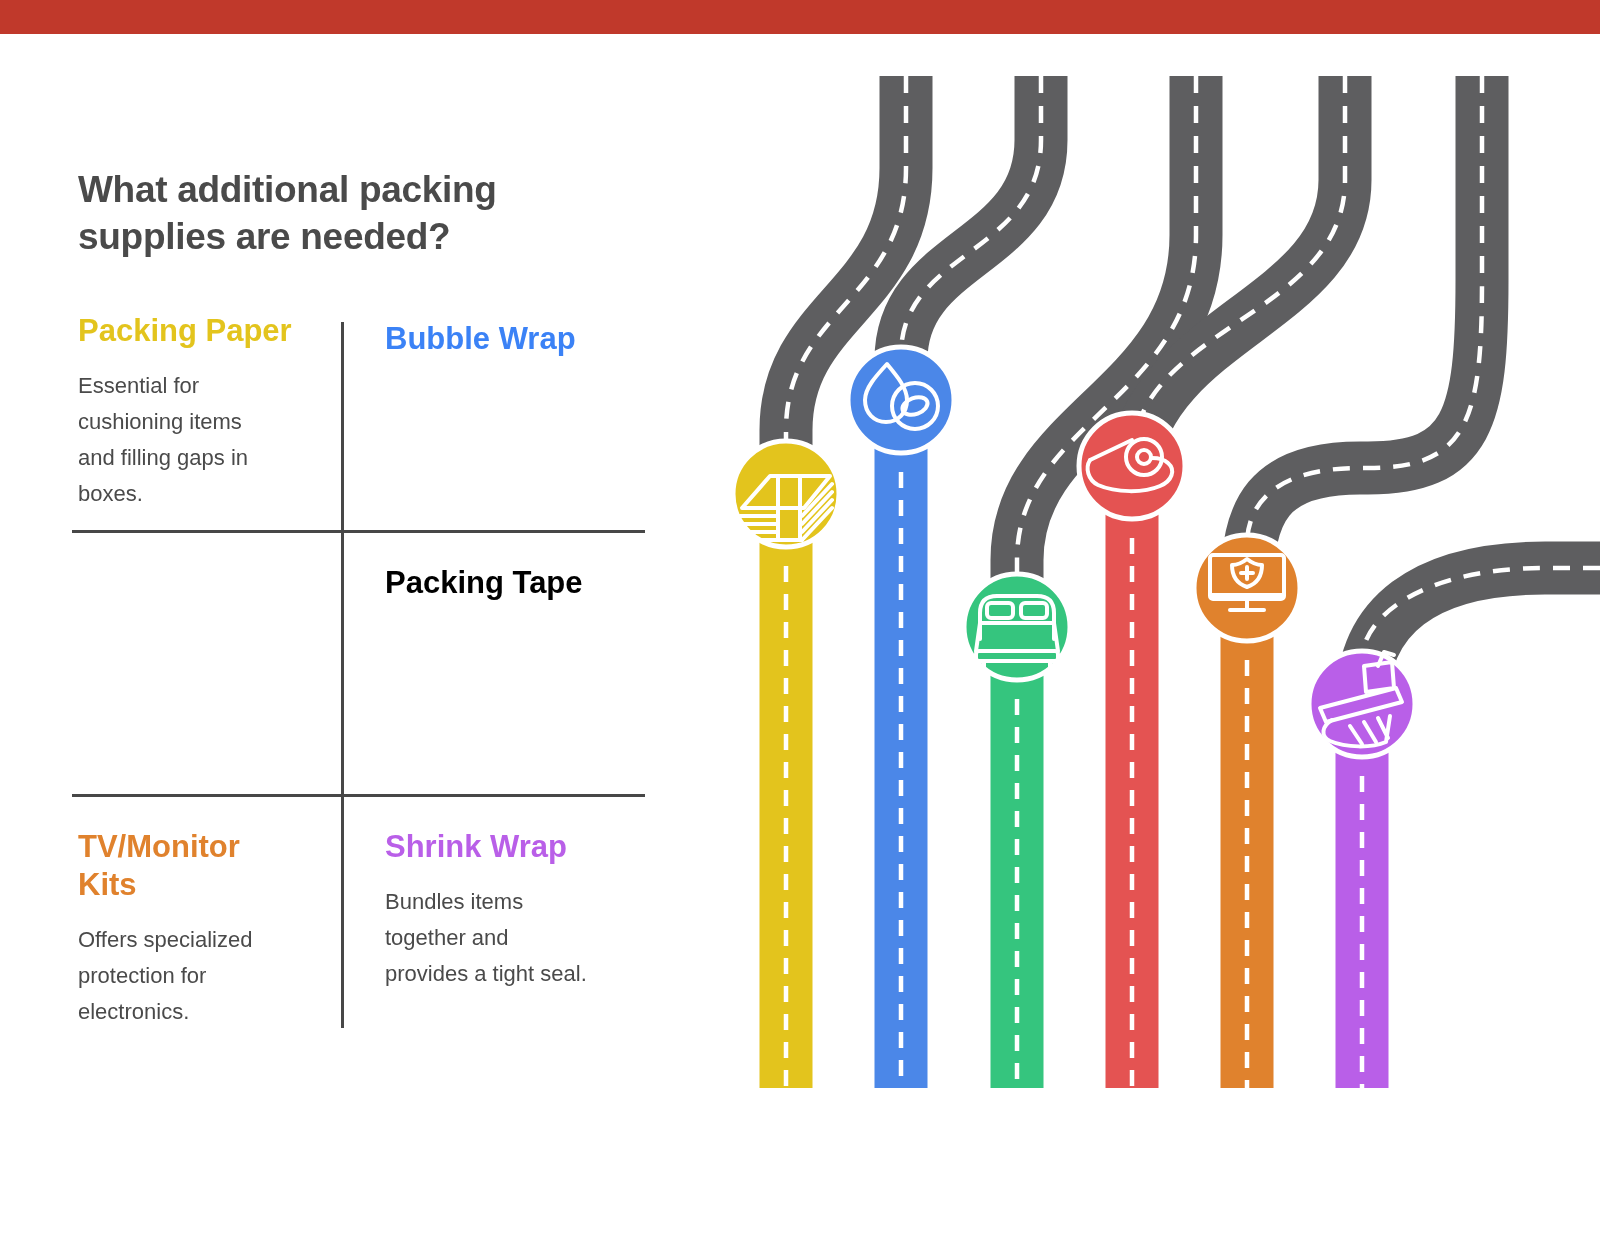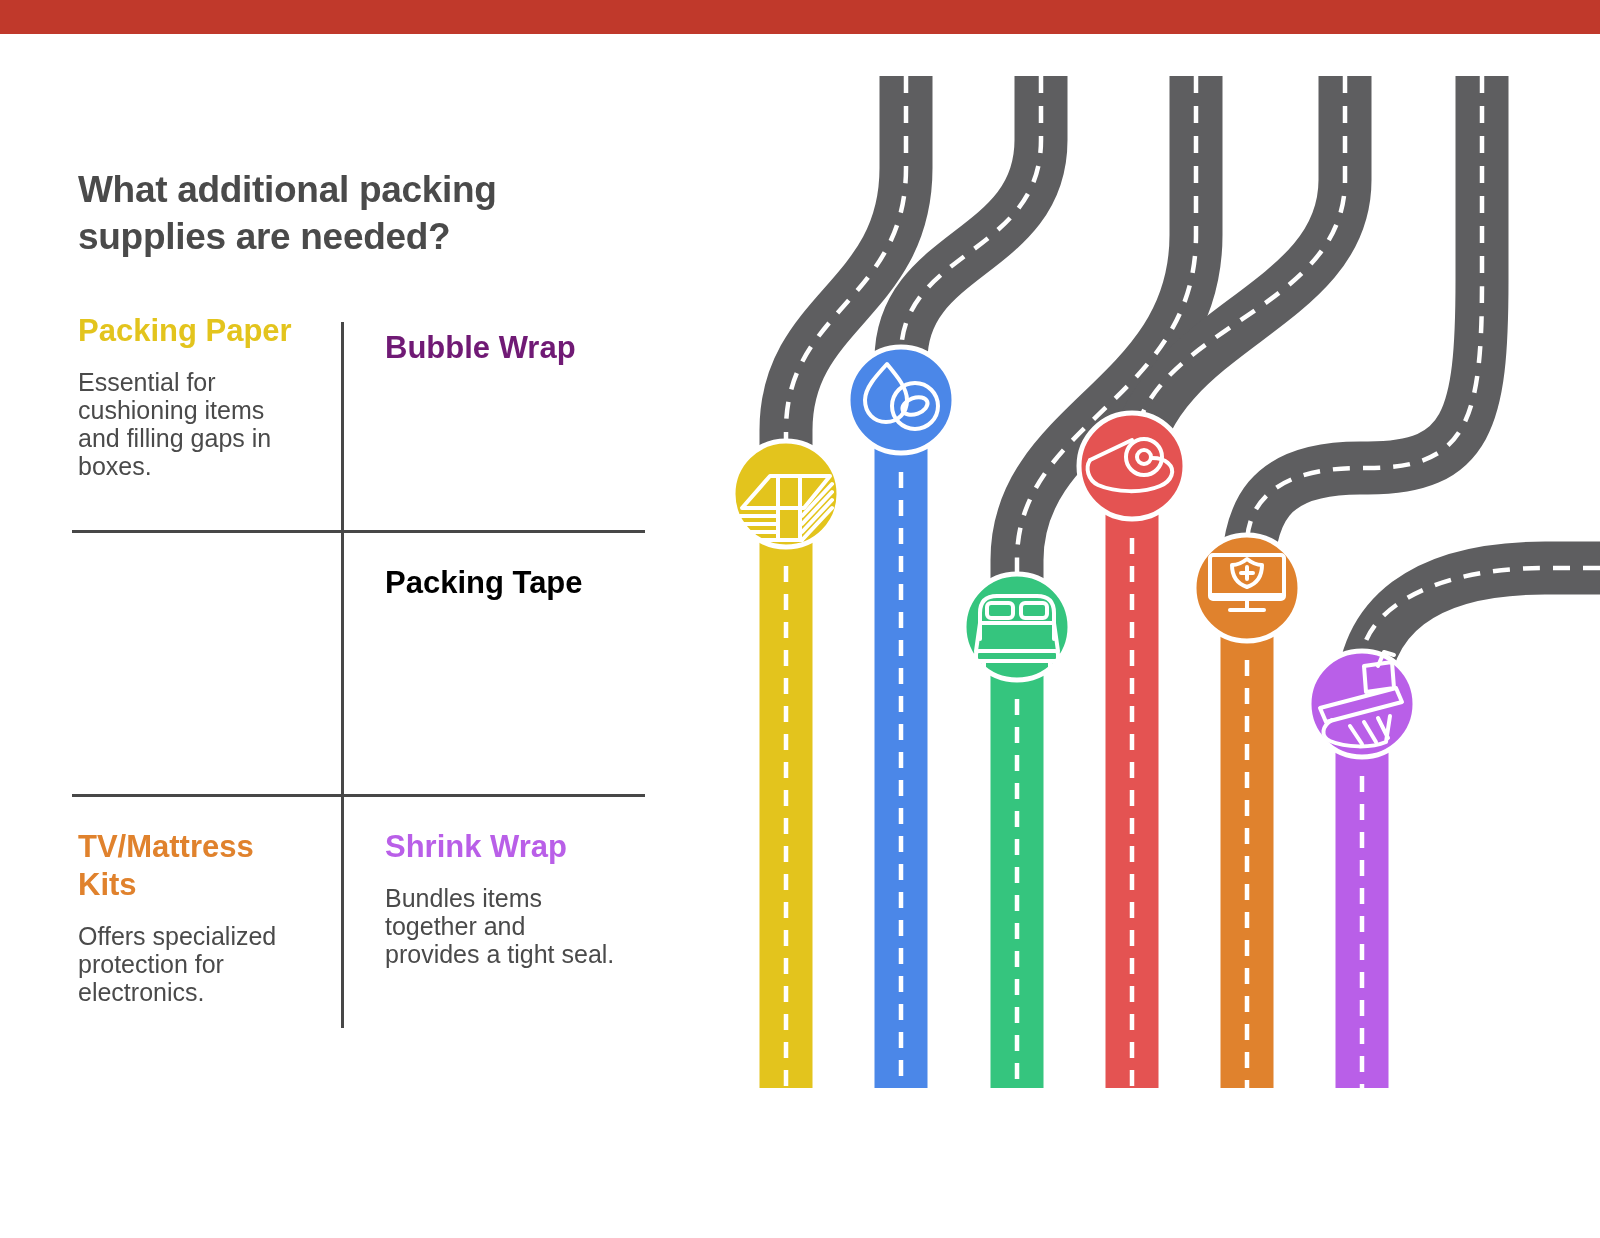--- a/index.html
+++ b/index.html
@@ -12,21 +12,21 @@
            font-size:37px; line-height:47px; font-weight:700; color:#4a4a4a;
            letter-spacing:-0.3px; white-space:pre-line; }
 
   .vline { position:absolute; left:341px; top:322px; width:3px; height:706px; background:#474747; }
   .hline { position:absolute; left:72px; width:573px; height:3px; background:#474747; }
   .hline.h1 { top:530px; }
   .hline.h2 { top:794px; }
 
   .cell { position:absolute; width:245px; }
   .cell h2 { font-size:31px; line-height:38px; font-weight:700; margin:0 0 18px 0; white-space:pre-line; }
-  .cell p  { font-size:25px; line-height:28px; color:#4a4a4a; white-space:pre-line; }
+  .cell p  { font-size:22px; line-height:36px; color:#4a4a4a; white-space:pre-line; }
   .c0 { left:78px;  top:312px; }
   .c1 { left:385px; top:320px; }
   .c2 { left:78px;  top:564px; }
   .c3 { left:385px; top:564px; }
   .c4 { left:78px;  top:828px; }
   .c5 { left:385px; top:828px; }
 
   svg.roadmap { position:absolute; left:0; top:0; }
   .road { fill:none; stroke-width:53; }
   .road-dash { fill:none; stroke:#ffffff; stroke-width:4.5; stroke-dasharray:17 13; }
@@ -55,27 +55,27 @@
   <div class="hline h2"></div>
 
   <section class="cell c0">
     <h2 style="color: rgb(227, 196, 29);">Packing Paper</h2>
     <p>Essential for
 cushioning items
 and filling gaps in
 boxes.</p>
   </section>
   <section class="cell c1">
-    <h2 style="color: #701a75; margin-top: 9px;">Bubble Wrap</h2>
+    <h2 style="color: #3b82f6;">Bubble Wrap</h2>
   </section>
   <section class="cell c3">
     <h2 style="color: #000000;">Packing Tape</h2>
   </section>
   <section class="cell c4">
-    <h2 style="color: rgb(224, 130, 45);">TV/Mattress
+    <h2 style="color: rgb(224, 130, 45);">TV/Monitor
 Kits</h2>
     <p>Offers specialized
 protection for
 electronics.</p>
   </section>
   <section class="cell c5">
     <h2 style="color: rgb(185, 95, 232);">Shrink Wrap</h2>
     <p>Bundles items
 together and
 provides a tight seal.</p>

